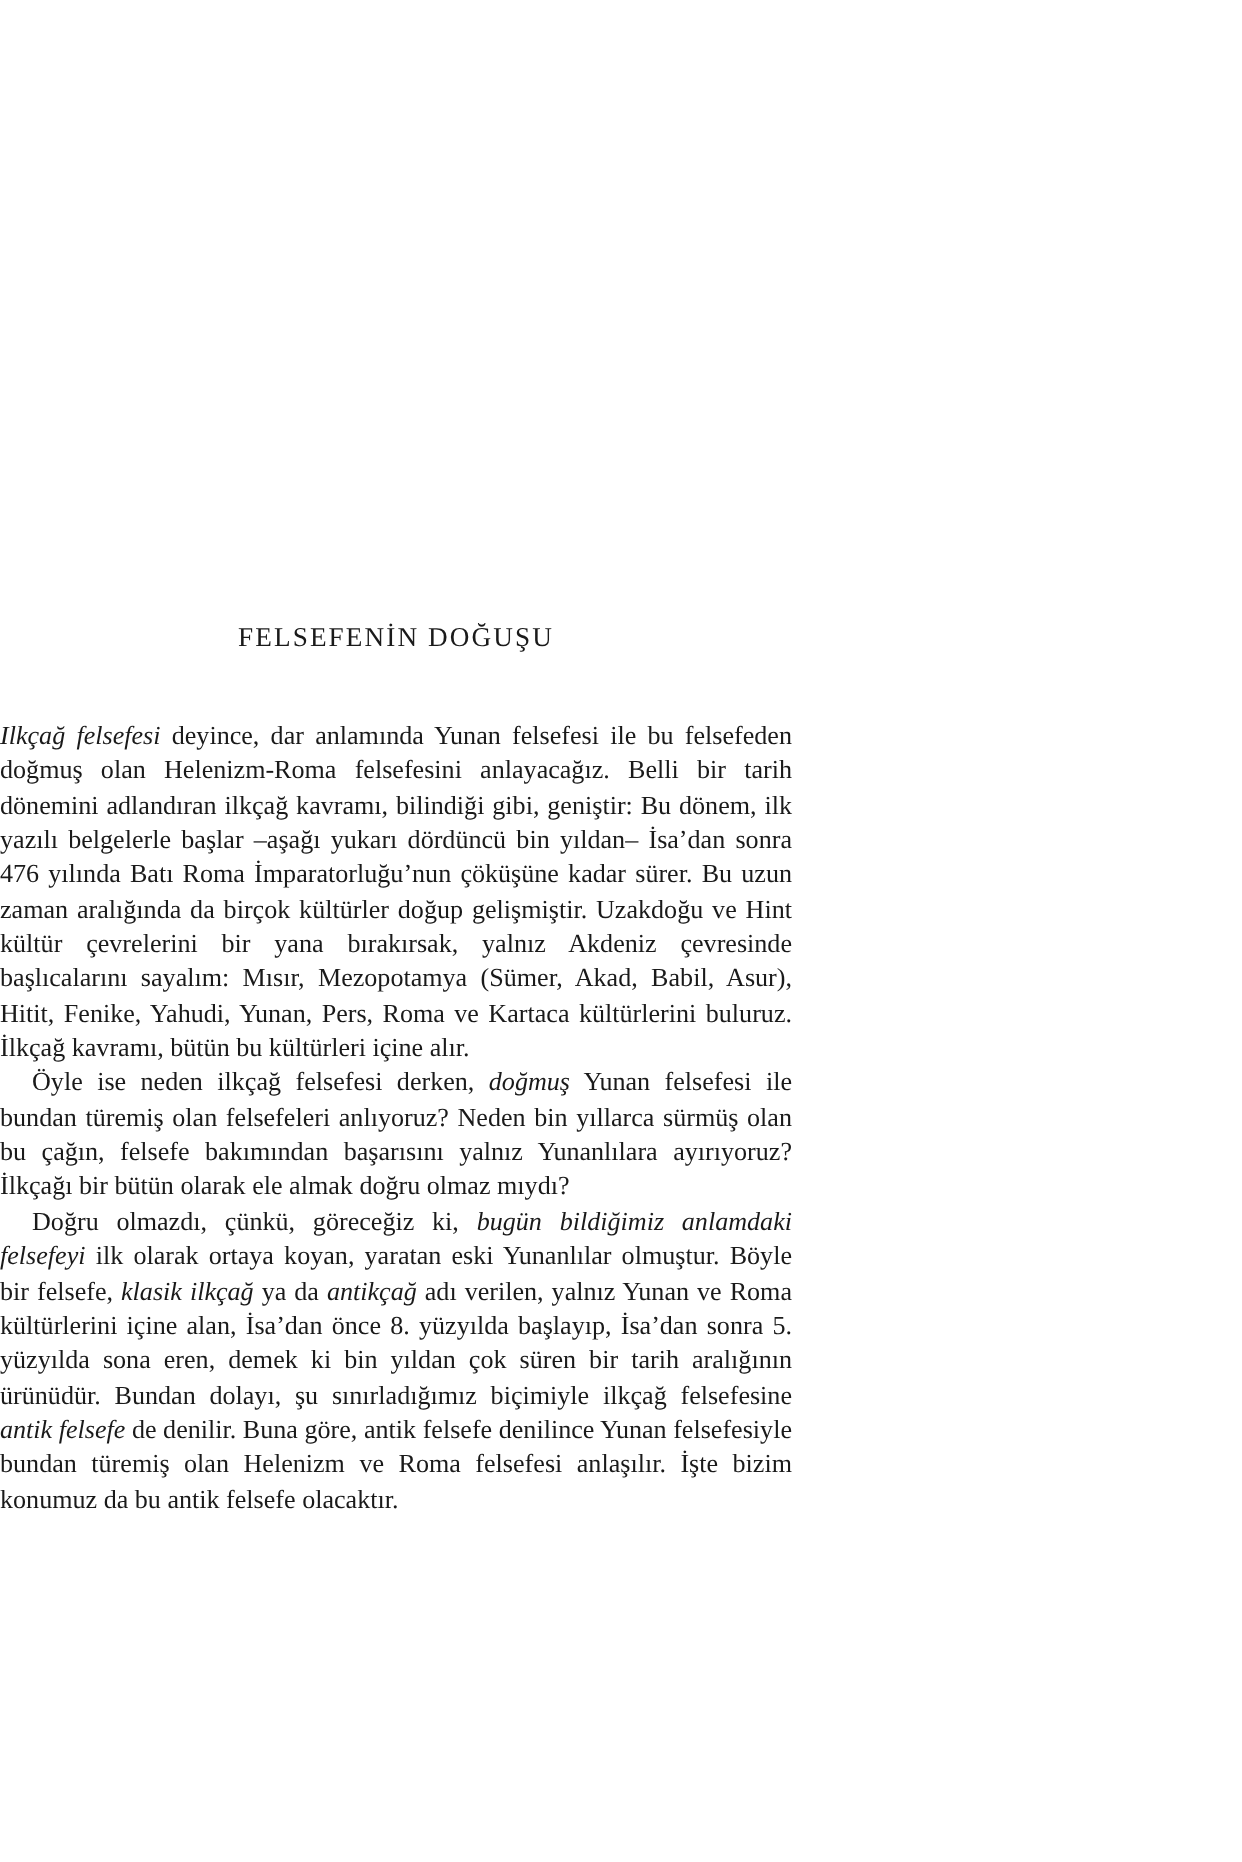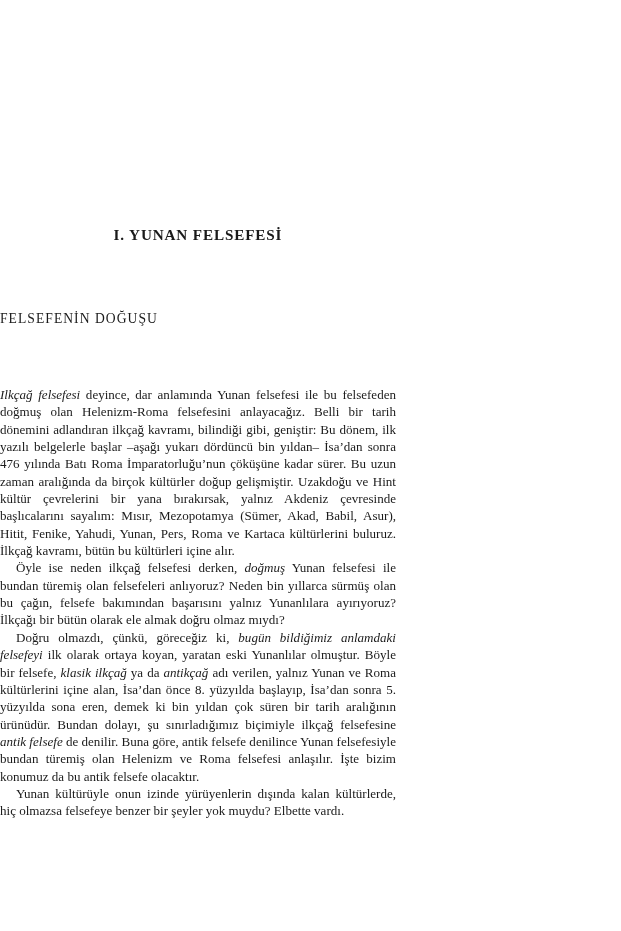--- a/index.html
+++ b/index.html
@@ -30,20 +30,21 @@
     letter-spacing: 0.85px;
     line-height: 1.2;
     position: absolute;
     top: 226px;
     left: 0;
     width: 396px;
   }
   .section-title {
     margin: 0;
     padding: 0;
+    text-align: center;
     font-size: 13.6px;
     font-weight: normal;
     letter-spacing: 1.05px;
     line-height: 1.2;
     position: absolute;
     top: 311px;
     left: 0;
     width: 396px;
   }
   .body-text {
@@ -57,43 +58,38 @@
     text-justify: inter-word;
     hyphens: manual;
   }
   .body-text p {
     margin: 0;
     padding: 0;
     text-indent: 16px;
   }
   .body-text p.first {
     text-indent: 0;
-    margin-top: 27px;
   }
   .body-text i {
     font-style: italic;
   }
 </style>
 </head>
 <body>
 
 <div class="page">
 
-  <h1 class="chapter-title">I. YUNAN FELSEFESİ</h1>
 
   <h2 class="section-title">FELSEFENİN DOĞUŞU</h2>
 
   <div class="body-text">
     <p class="first">
       <i>Ilkçağ felsefesi</i> deyince, dar anlamında Yunan felsefesi ile bu felsefeden doğmuş olan Helenizm-Roma felsefesini anlayacağız. Belli bir tarih dönemini adlandıran ilkçağ kavramı, bilindiği gibi, geniştir: Bu dönem, ilk yazılı belgelerle başlar –aşağı yukarı dördüncü bin yıldan– İsa’dan sonra 476 yılında Batı Roma İmparatorluğu’nun çöküşüne kadar sürer. Bu uzun zaman aralığında da birçok kültürler doğup gelişmiştir. Uzakdoğu ve Hint kültür çevrelerini bir yana bırakırsak, yalnız Akdeniz çevresinde başlıcalarını sayalım: Mısır, Mezopotamya (Sümer, Akad, Babil, Asur), Hitit, Fenike, Yahudi, Yunan, Pers, Roma ve Kartaca kültürlerini buluruz. İlkçağ kavramı, bütün bu kültürleri içine alır.
     </p>
     <p>
       Öyle ise neden ilkçağ felsefesi derken, <i>doğmuş</i> Yunan felsefesi ile bundan türemiş olan felsefeleri anlıyoruz? Neden bin yıllarca sürmüş olan bu çağın, felsefe bakımından başarısını yalnız Yunanlılara ayırıyoruz? İlkçağı bir bütün olarak ele almak doğru olmaz mıydı?
     </p>
     <p>
       Doğru olmazdı, çünkü, göreceğiz ki, <i>bugün bildiğimiz anlamdaki felsefeyi</i> ilk olarak ortaya koyan, yaratan eski Yunanlılar olmuştur. Böyle bir felsefe, <i>klasik ilkçağ</i> ya da <i>antikçağ</i> adı verilen, yalnız Yunan ve Roma kültürlerini içine alan, İsa’dan önce 8. yüzyılda başlayıp, İsa’dan sonra 5. yüzyılda sona eren, demek ki bin yıldan çok süren bir tarih aralığının ürünüdür. Bundan dolayı, şu sınırladığımız biçimiyle ilkçağ felsefesine <i>antik felsefe</i> de denilir. Buna göre, antik felsefe denilince Yunan felsefesiyle bundan türemiş olan Helenizm ve Roma felsefesi anlaşılır. İşte bizim konumuz da bu antik felsefe olacaktır.
     </p>
-    <p>
-      Yunan kültürüyle onun izinde yürüyenlerin dışında kalan kültürlerde, hiç olmazsa felsefeye benzer bir şeyler yok muydu? Elbette vardı.
-    </p>
   </div>
 
 </div>
 
 </body></html>

